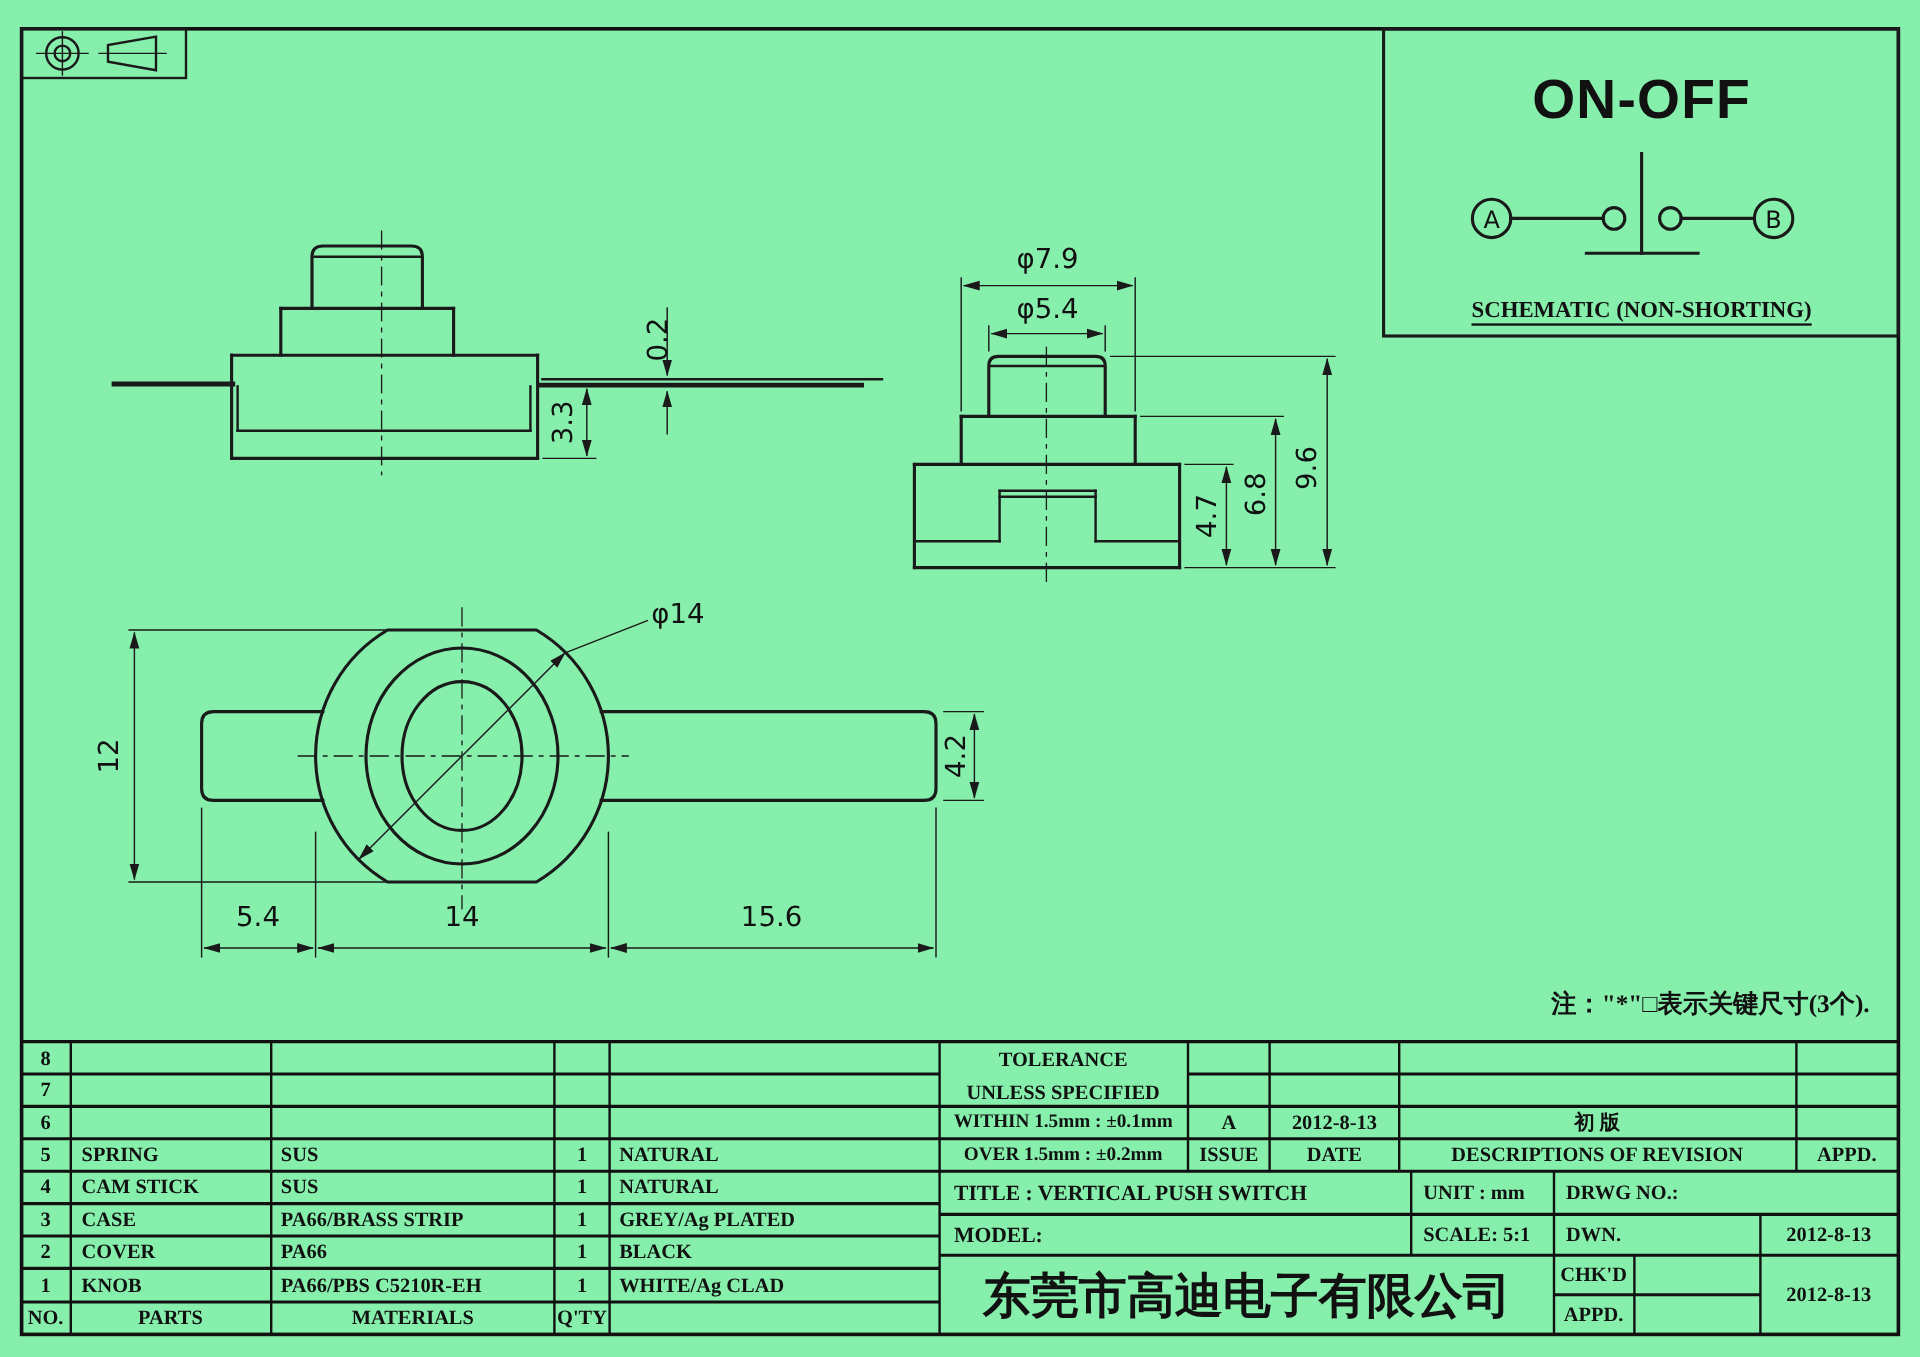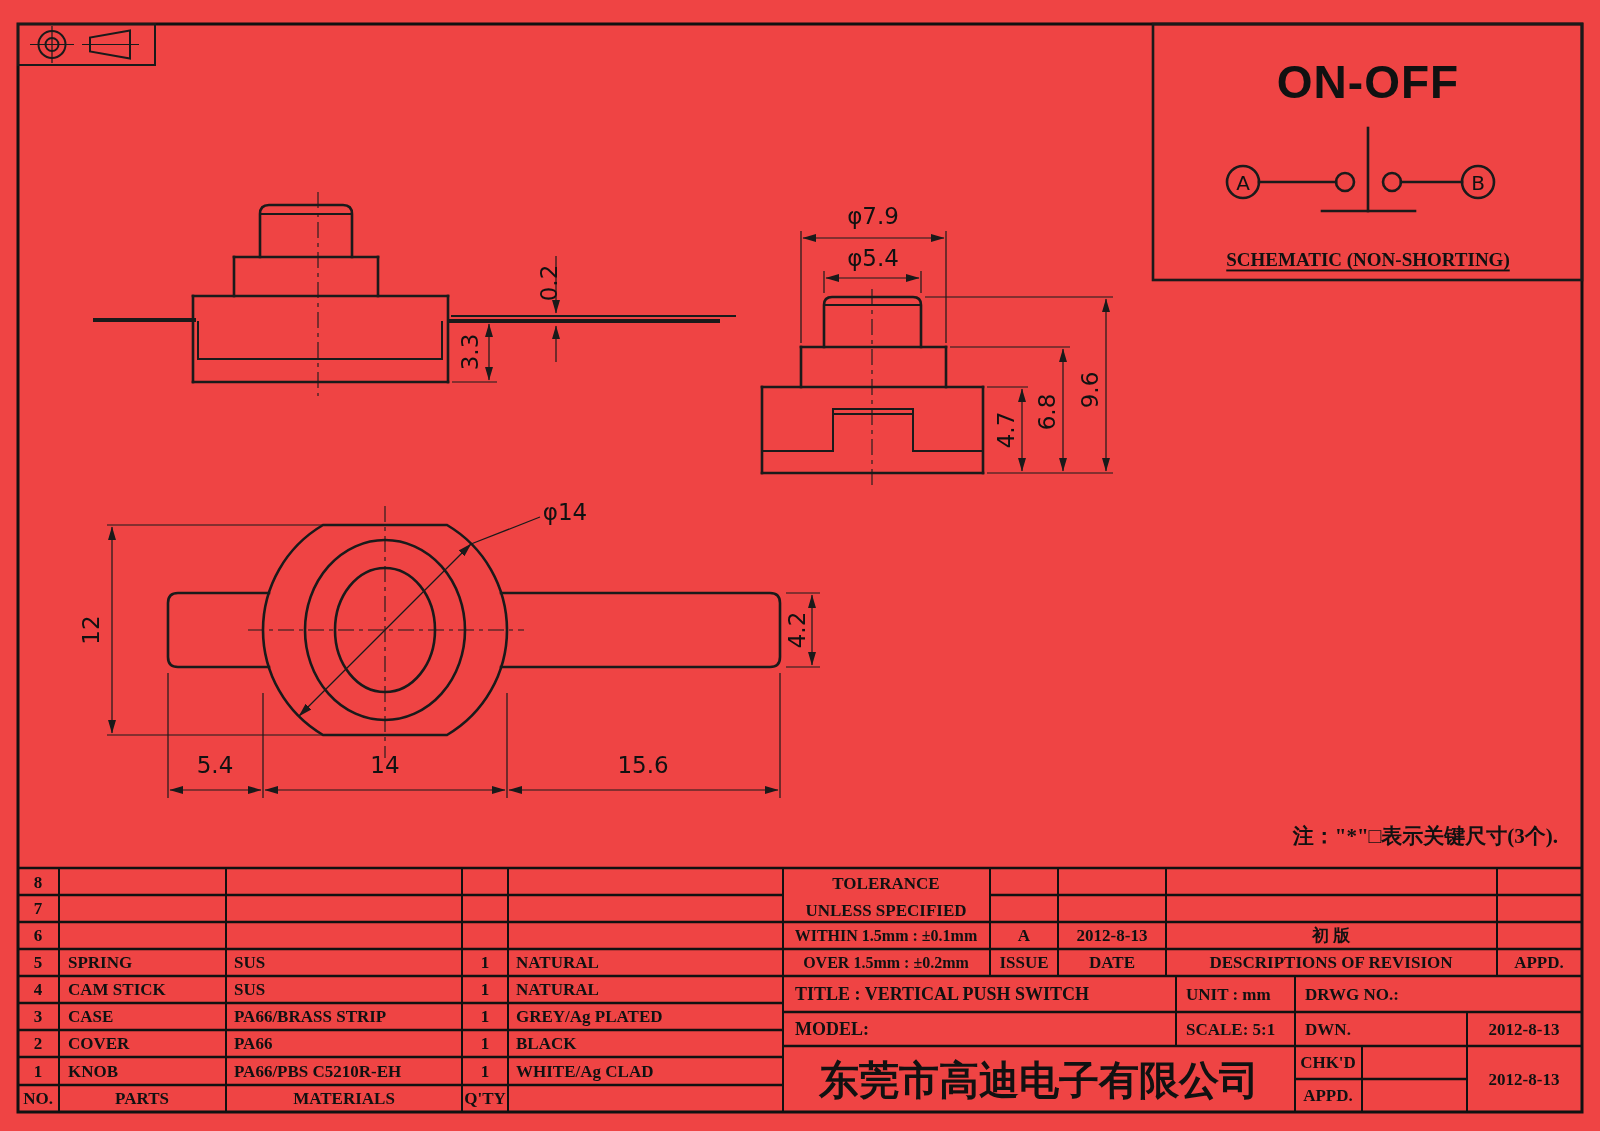--- a/index.html
+++ b/index.html
@@ -1,16 +1,16 @@
 <!DOCTYPE html>
 <html><head>
 <meta charset="utf-8">
 <style>
   html,body{margin:0;padding:0;background:#ffffff;}
-  .sheet{position:relative;width:1600px;height:1131px;background:#ef4444;overflow:hidden;}
+  .sheet{position:relative;width:1600px;height:1131px;background:#86efac;overflow:hidden;}
   svg{position:absolute;left:0;top:0;}
   
   .o   {stroke:#1a1a1a;stroke-width:2.6;fill:none;stroke-linejoin:miter;stroke-linecap:square;}
   .o2  {stroke:#1a1a1a;stroke-width:2;fill:none;stroke-linecap:square;}
   .lead{stroke:#1a1a1a;stroke-width:4;fill:none;stroke-linecap:butt;}
   .thin{stroke:#1a1a1a;stroke-width:1.2;fill:none;}
   .cl  {stroke:#1a1a1a;stroke-width:1.1;fill:none;stroke-dasharray:16 5 4 5;}
   .gh  {stroke:#111;stroke-width:2.6;}
   .gv  {stroke:#111;stroke-width:2;}
   .bx  {stroke:#111;stroke-width:3;fill:none;}

